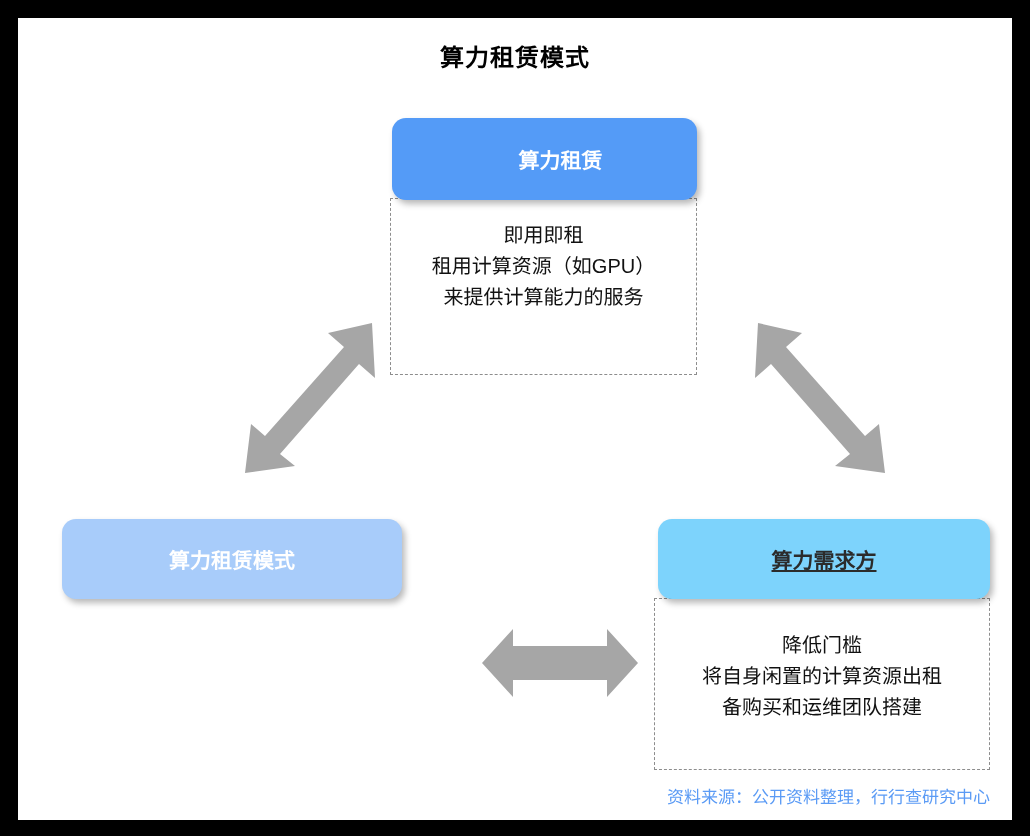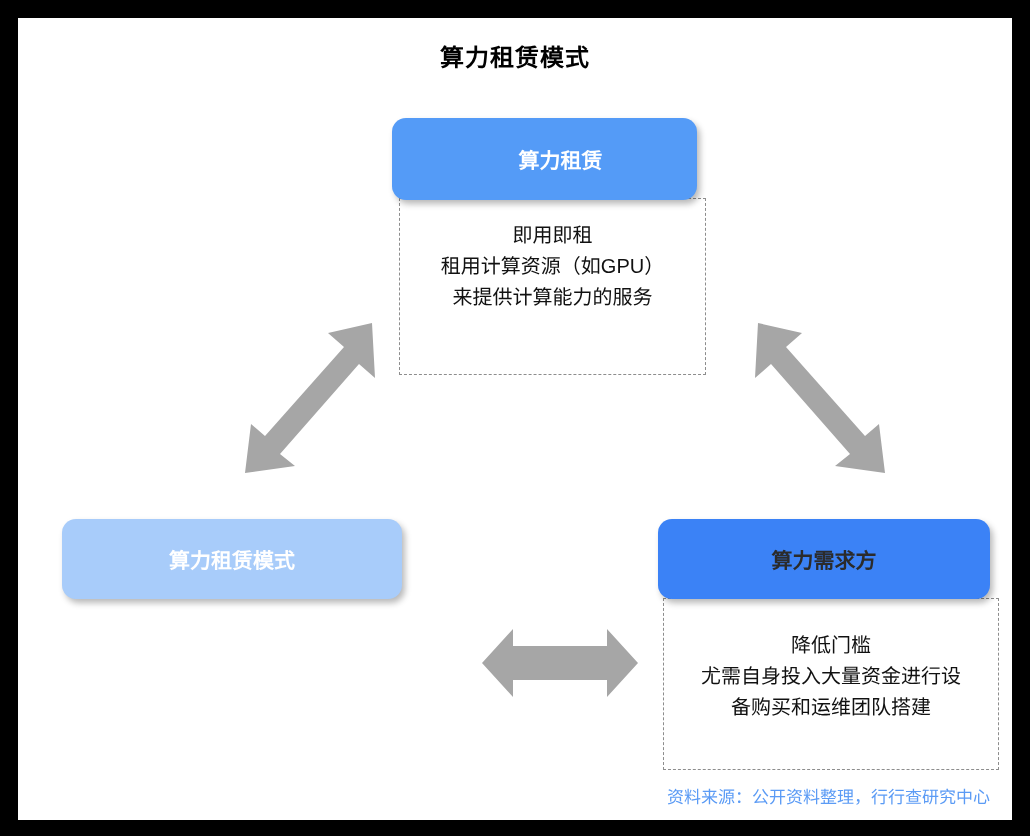--- a/index.html
+++ b/index.html
@@ -42,21 +42,20 @@
     text-align: center;
     font-size: 24px;
     font-weight: bold;
     color: #000000;
     letter-spacing: 1px;
   }
 
   
   .node {
     position: absolute;
-    margin-left: 9px;
   }
   .node-body {
     position: absolute;
     left: 0;
     top: 0;
     width: 100%;
     height: 100%;
     box-sizing: border-box;
     border: 1.5px dashed #8d8d8d;
     background: #ffffff;
@@ -133,22 +132,23 @@
     height: 172px;
   }
   #node-right .node-text {
     top: 32px;
   }
   #header-right {
     left: 640px;
     top: 501px;
     width: 332px;
     height: 80px;
-    background: #3b82f6;
+    background: #7dd3fc;
     color: #2b2b2b;
+    text-decoration: underline;
   }
 
   
   .arrow {
     position: absolute;
     z-index: 2;
   }
   #arrow-left-diag  { left: 222px; top: 288px; width: 160px; height: 170px; }
   #arrow-right-diag { left: 712px; top: 288px; width: 160px; height: 170px; }
   #arrow-horizontal { left: 462px; top: 600px; width: 160px; height: 90px; }
@@ -185,21 +185,21 @@
     <div class="node-header" id="header-left">
       <span>算力租赁模式</span>
     </div>
 
     <div class="node-header" id="header-right">
       <span>算力需求方</span>
     </div>
     <div class="node" id="node-right">
       <div class="node-body"></div>
       <div class="node-text">降低门槛
-尤需自身投入大量资金进行设
+将自身闲置的计算资源出租
 备购买和运维团队搭建</div>
     </div>
 
     <svg class="arrow" id="arrow-left-diag" viewBox="0 0 160 170">
       <polygon fill="#a6a6a6" points="132,17 135,72 119,58 40,148 55,160 5,167 11,118 25,130 104,41 88,27"></polygon>
     </svg>
 
     <svg class="arrow" id="arrow-right-diag" viewBox="0 0 160 170">
       <polygon fill="#a6a6a6" points="28,17 25,72 41,58 120,148 105,160 155,167 149,118 135,130 56,41 72,27"></polygon>
     </svg>

